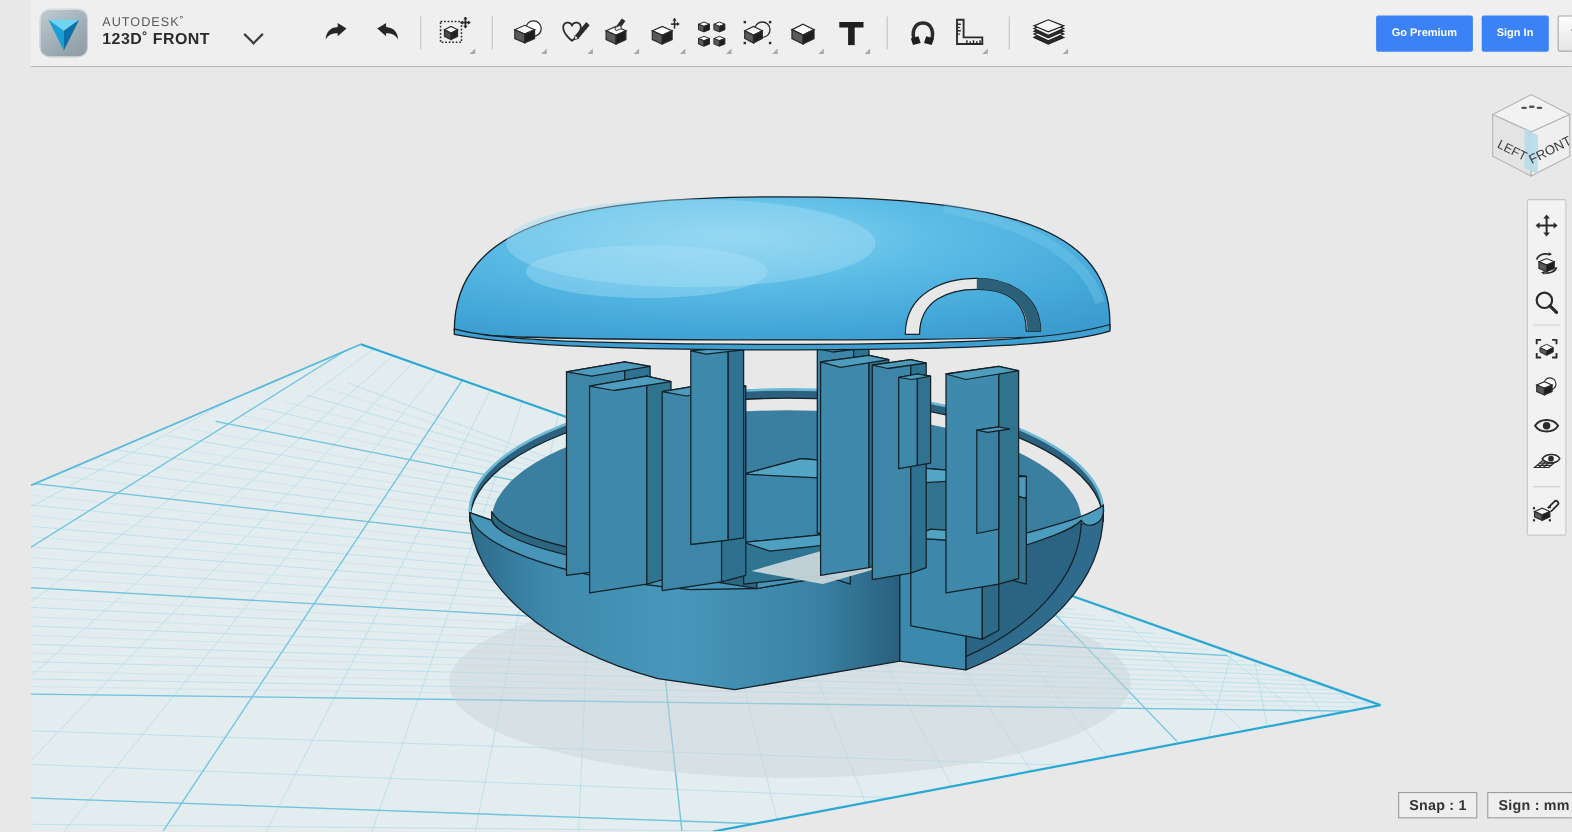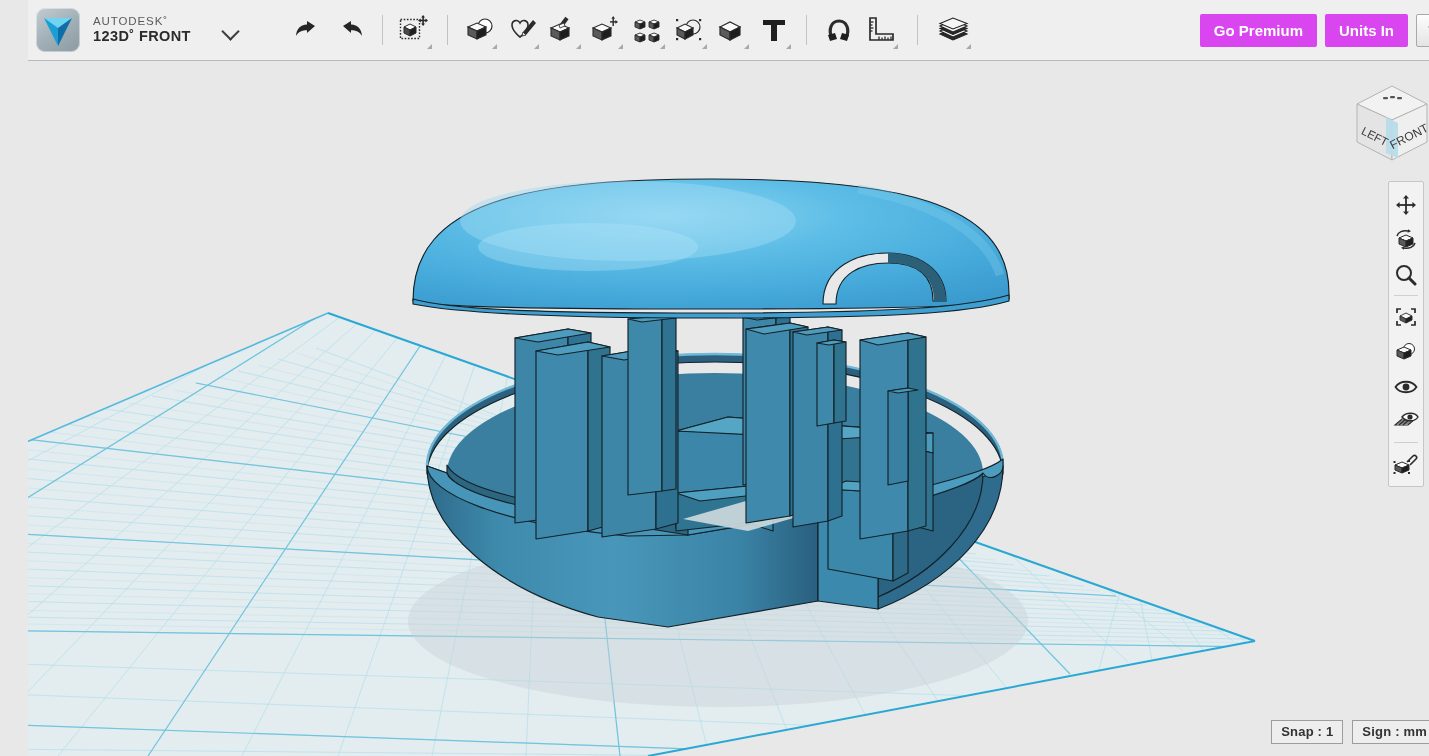--- a/index.html
+++ b/index.html
@@ -54,21 +54,21 @@
     content:""; position:absolute; right:4px; bottom:5px;
     width:0; height:0; border-left:5px solid transparent; border-bottom:5px solid #a8a8a8;
   }
   .tsep { width:1px; height:30px; background:#c2c2c2; margin:0 11px; }
   .tsep.wide { margin:0 15px; }
 
   
   .topright { position:absolute; right:8px; top:0; height:61px; display:flex; align-items:center; }
   .btn-primary {
     height:33px; padding:0 14px; border:none; border-radius:2px;
-    background:#d946ef; color:#fff; font-size:15px; font-weight:bold;
+    background:#3b82f6; color:#fff; font-size:10px; font-weight:bold;
     font-family:"Liberation Sans", sans-serif; cursor:pointer;
     display:flex; align-items:center; margin-left:8px;
   }
   .btn-help {
     width:33px; height:33px; border-radius:2px; margin-left:8px;
     background:linear-gradient(#fdfdfd,#e4e4e4); border:1px solid #a8a8a8;
     color:#3a3a3a; font-size:17px; cursor:pointer;
     display:flex; align-items:center; justify-content:center;
     font-family:"Liberation Sans", sans-serif;
   }
@@ -304,21 +304,21 @@
             <polygon points="2,12.5 15,6.5 29,12.5 15,18.5" fill="#2b2b2b"></polygon>
             <polygon points="2,10 15,4 29,10 15,16" fill="#f5f5f5"></polygon>
             <polygon points="2,7.5 15,2 29,7.5 15,13" fill="#f5f5f5"></polygon>
           </g>
         </svg>
       </div>
     </div>
 
     <div class="topright">
       <button class="btn-primary">Go Premium</button>
-      <button class="btn-primary">Units In</button>
+      <button class="btn-primary">Sign In</button>
       <button class="btn-help">?</button>
     </div>
   </div>
 
   <div id="canvas">
 
     <svg id="scene" viewBox="0 0 1429 695">
       <defs>
 
         <radialGradient id="domeGrad" cx="0.42" cy="0.28" r="0.82">

